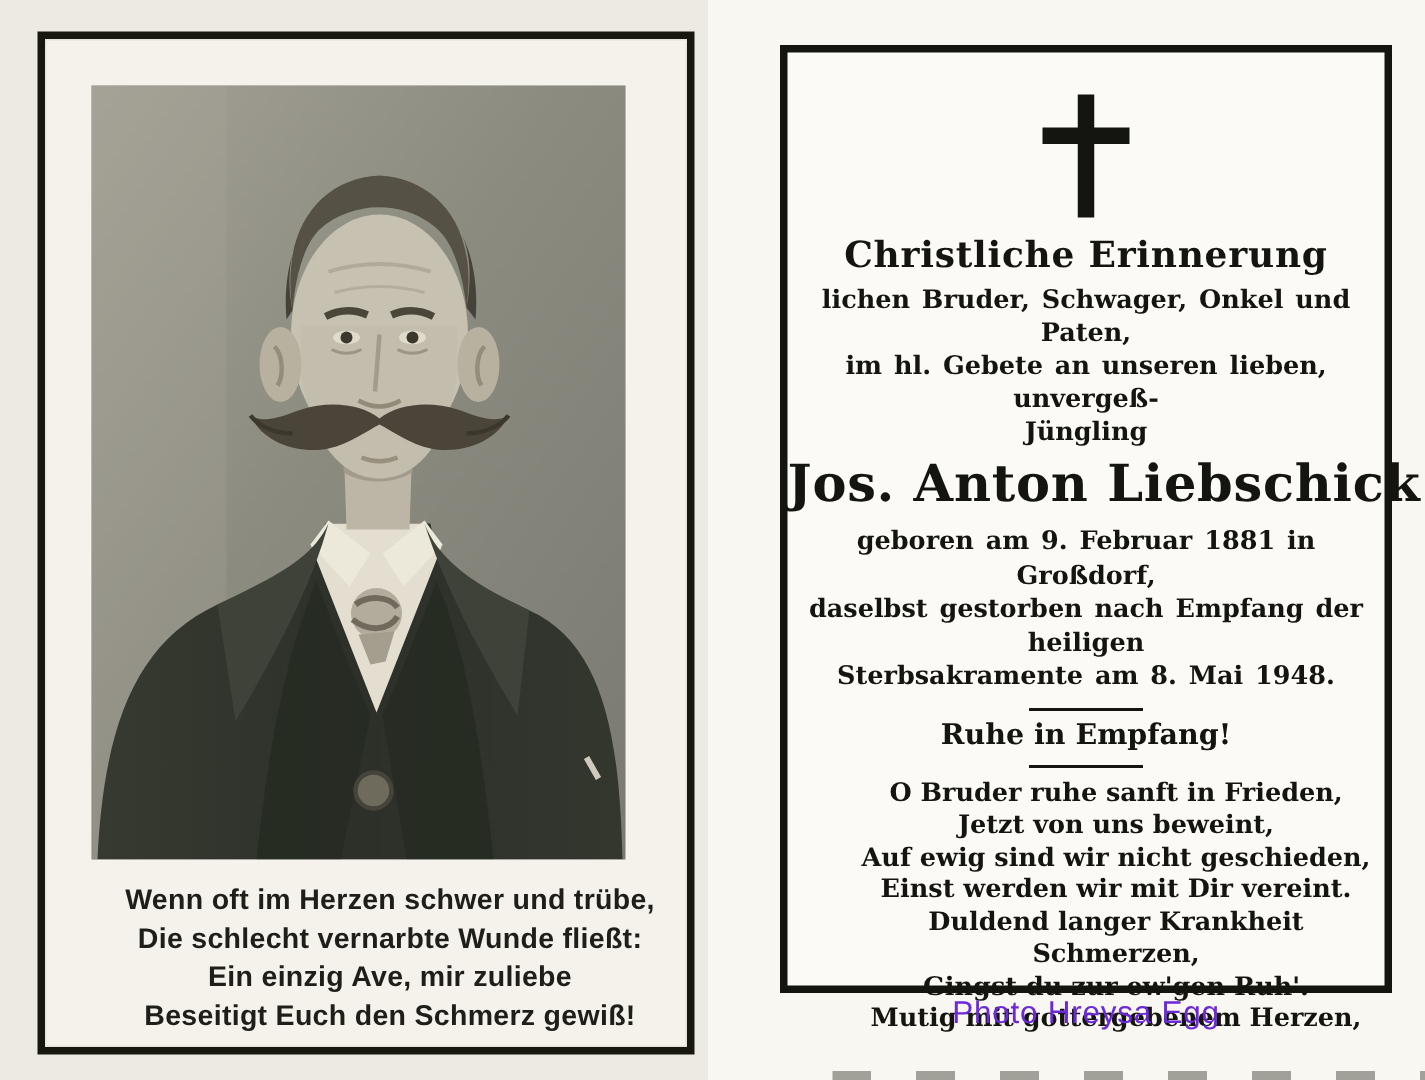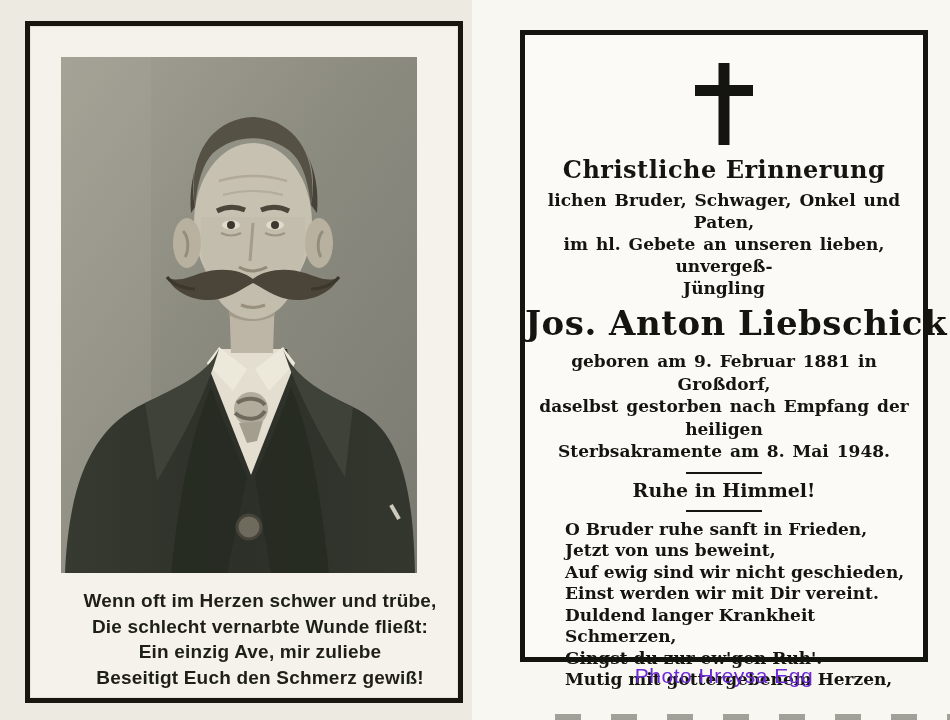--- a/index.html
+++ b/index.html
@@ -47,21 +47,21 @@
   }
   .cross{position:relative;width:58px;height:82px;margin:28px auto 0;}
   .cross .v{position:absolute;left:50%;transform:translateX(-50%);top:0;width:11px;height:100%;background:#141410;}
   .cross .h{position:absolute;left:0;top:22px;width:100%;height:11px;background:#141410;}
   .rc-title{margin-top:10px;font-size:24px;font-weight:bold;letter-spacing:.5px;}
   .rc-intro{margin-top:5px;font-size:17px;line-height:22px;font-weight:bold;word-spacing:2px;}
   .rc-name{margin-top:2px;font-size:34px;line-height:44px;font-weight:bold;letter-spacing:.5px;white-space:nowrap;}
   .rc-life{margin-top:5px;font-size:17px;line-height:22.5px;font-weight:bold;word-spacing:2px;}
   .rule{width:76px;border:0;border-top:2.5px solid #141410;margin:9px auto 5px;}
   .rc-rest{font-size:19px;font-weight:bold;line-height:22px;}
-  .rc-poem{margin:7px 0 0 40px;text-align:left;font-size:17px;line-height:21.5px;font-weight:bold;}
+  .rc-poem{margin:7px 0 0 40px;text-align:center;font-size:17px;line-height:21.5px;font-weight:bold;}
   .photo-credit{
     position:absolute;left:48px;top:664px;width:408px;text-align:center;
     font-family:"Liberation Sans","DejaVu Sans",sans-serif;
     font-size:21px;font-weight:500;color:#6d28d9;letter-spacing:.5px;
   }
   
   .bottom-marks{
     position:absolute;left:555px;right:0;bottom:0;height:6px;
     background:repeating-linear-gradient(90deg,#4a4a40 0 26px,transparent 26px 56px);
     opacity:.5;
@@ -176,21 +176,21 @@
 
     <div class="rc-name">Jos. Anton Liebschick</div>
 
     <div class="rc-life">
       <div>geboren am 9. Februar 1881 in Großdorf,</div>
       <div>daselbst gestorben nach Empfang der heiligen</div>
       <div>Sterbsakramente am 8. Mai 1948.</div>
     </div>
 
     <hr class="rule">
-    <div class="rc-rest">Ruhe in Himmel!</div>
+    <div class="rc-rest">Ruhe in Empfang!</div>
     <hr class="rule">
 
     <div class="rc-poem">
       <div>O Bruder ruhe sanft in Frieden,</div>
       <div>Jetzt von uns beweint,</div>
       <div>Auf ewig sind wir nicht geschieden,</div>
       <div>Einst werden wir mit Dir vereint.</div>
       <div>Duldend langer Krankheit Schmerzen,</div>
       <div>Gingst du zur ew'gen Ruh'.</div>
       <div>Mutig mit gottergebenem Herzen,</div>

